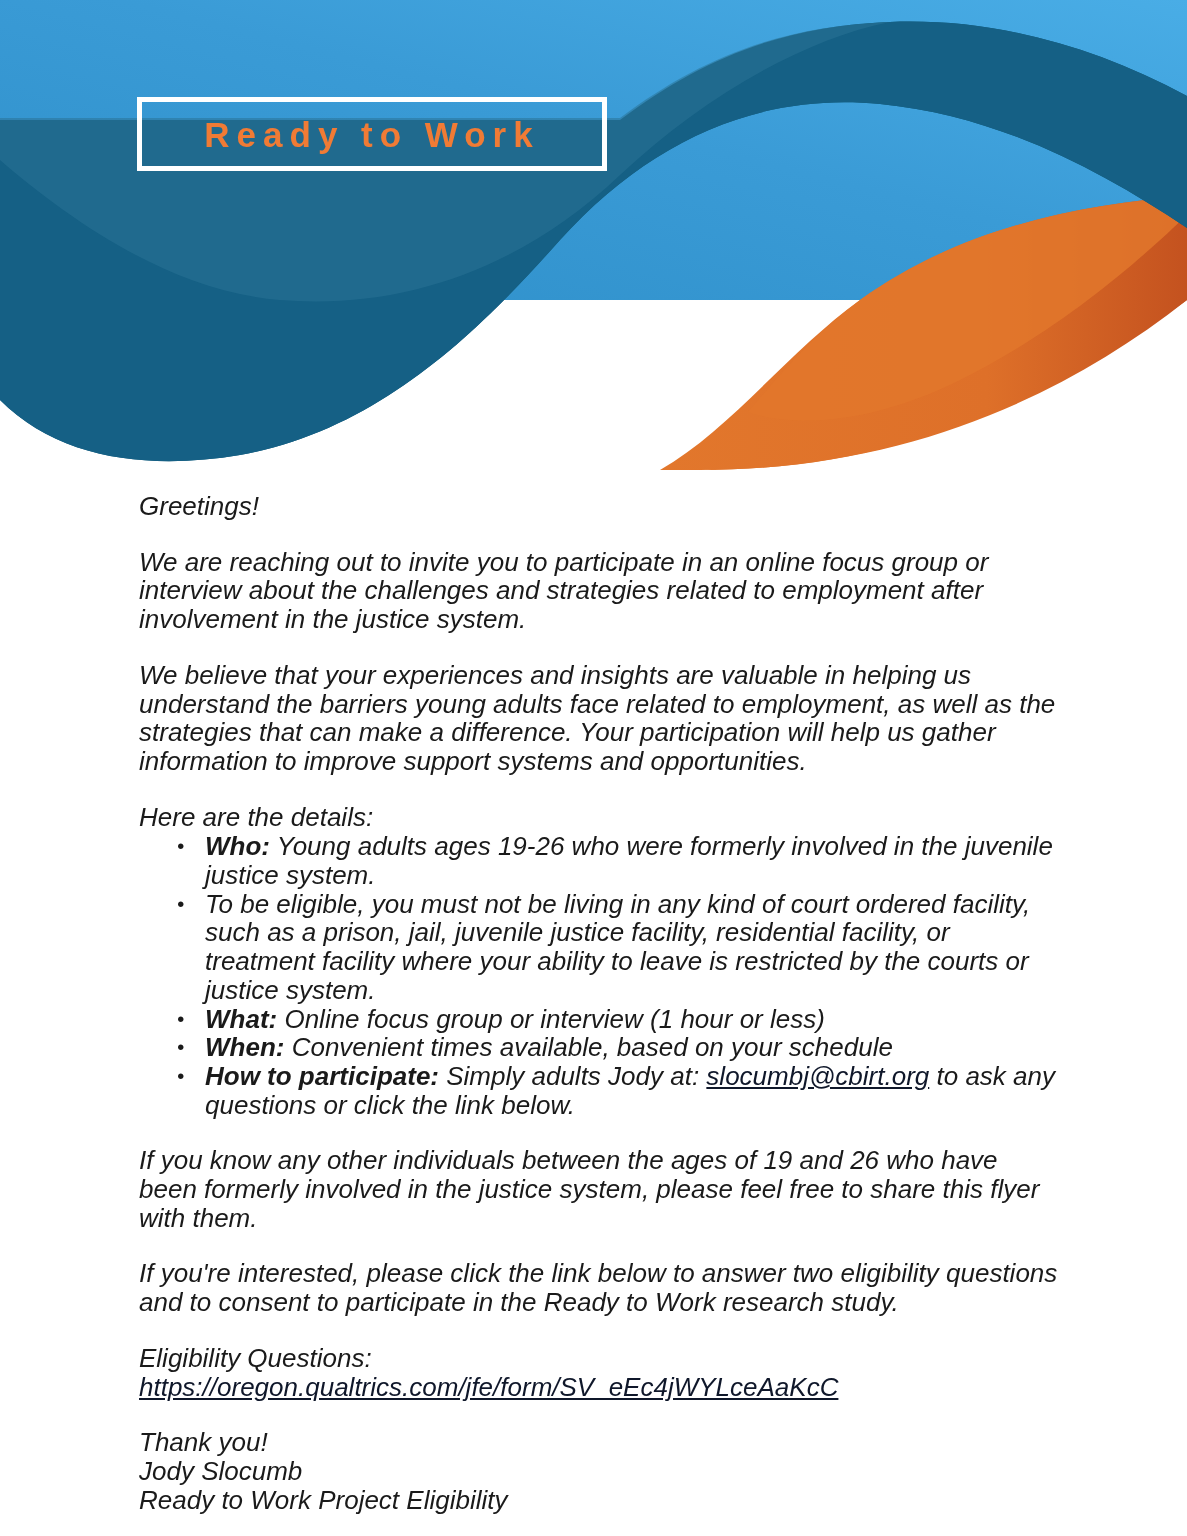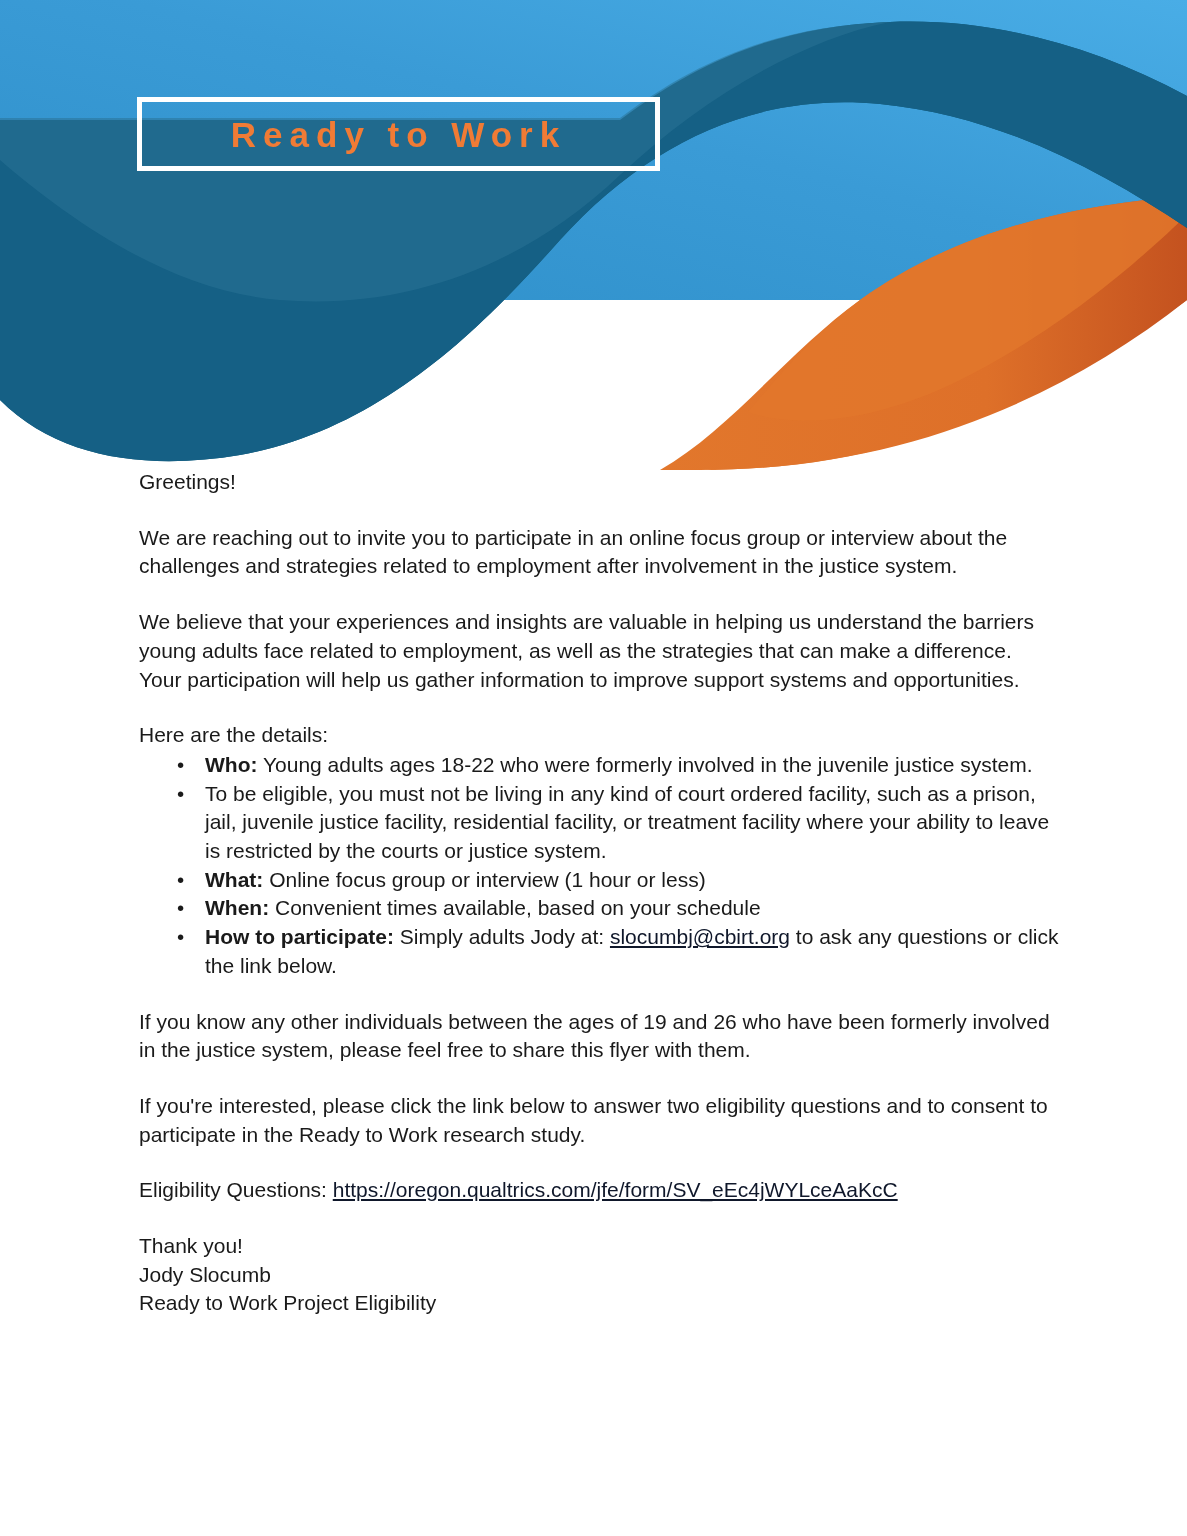--- a/index.html
+++ b/index.html
@@ -28,21 +28,21 @@
     display: block;
     width: 1187px;
     height: 470px;
   }
 
   
   #title-banner {
     position: absolute;
     left: 137px;
     top: 97px;
-    width: 523px;
+    width: 470px;
     height: 74px;
     border: 5px solid #ffffff;
     box-sizing: border-box;
     display: flex;
     align-items: center;
     justify-content: center;
     z-index: 5;
   }
   #title-text {
     color: #F07B35;
@@ -50,24 +50,25 @@
     font-weight: bold;
     letter-spacing: 7px;
     white-space: nowrap;
     line-height: 1;
   }
 
   
   #body-content {
     position: absolute;
     left: 139px;
-    top: 468px;
+    top: 492px;
     width: 920px;
-    font-size: 21px;
+    font-size: 26px;
     line-height: 28.7px;
+    font-style: italic;
   }
   .para {
     margin: 0 0 27px 0;
   }
   .para:last-child {
     margin-bottom: 0;
   }
   .lead-in {
     margin: 15px 0 1px 0;
   }
@@ -169,21 +170,21 @@
 
   <p class="para">Greetings!</p>
 
   <p class="para">We are reaching out to invite you to participate in an online focus group or interview about the challenges and strategies related to employment after involvement in the justice system.</p>
 
   <p class="para">We believe that your experiences and insights are valuable in helping us understand the barriers young adults face related to employment, as well as the strategies that can make a difference. Your participation will help us gather information to improve support systems and opportunities.</p>
 
   <p class="lead-in">Here are the details:</p>
 
   <ul class="details-list">
-    <li><span class="bold">Who:</span><span> Young adults ages 18-22 who were formerly involved in the juvenile justice system.</span></li>
+    <li><span class="bold">Who:</span><span> Young adults ages 19-26 who were formerly involved in the juvenile justice system.</span></li>
     <li><span>To be eligible, you must not be living in any kind of court ordered facility, such as a prison, jail, juvenile justice facility, residential facility, or treatment facility where your ability to leave is restricted by the courts or justice system.</span></li>
     <li><span class="bold">What:</span><span> Online focus group or interview (1 hour or less)</span></li>
     <li><span class="bold">When:</span><span> Convenient times available, based on your schedule</span></li>
     <li><span class="bold">How to participate:</span><span> Simply adults Jody at: </span><a class="link" href="#">slocumbj@cbirt.org</a><span> to ask any questions or click the link below.</span></li>
   </ul>
 
   <p class="para">If you know any other individuals between the ages of 19 and 26 who have been formerly involved in the justice system, please feel free to share this flyer with them.</p>
 
   <p class="para">If you're interested, please click the link below to answer two eligibility questions and to consent to participate in the Ready to Work research study.</p>
 

